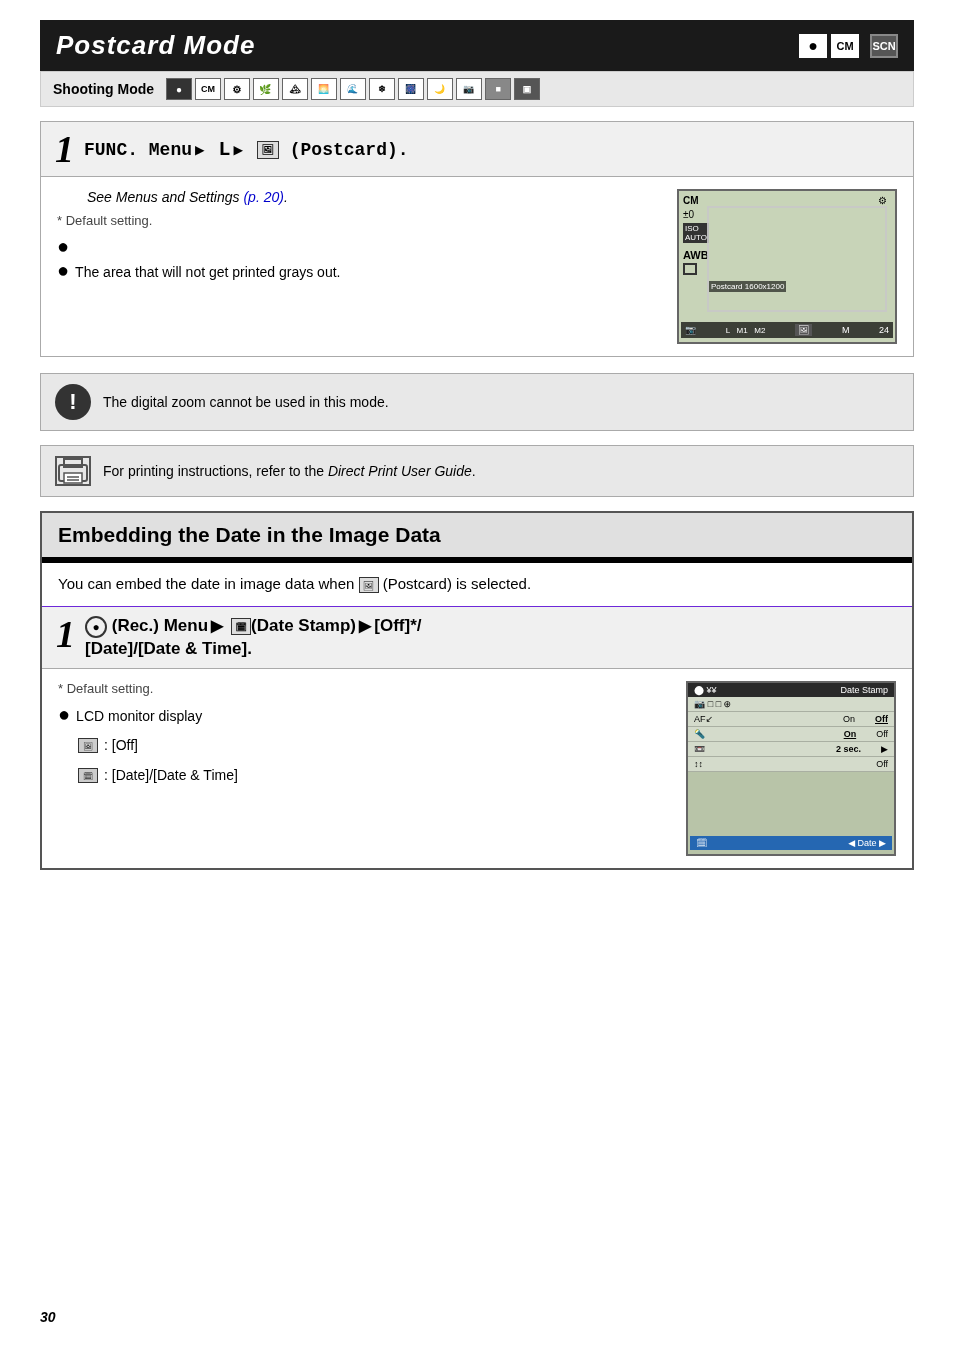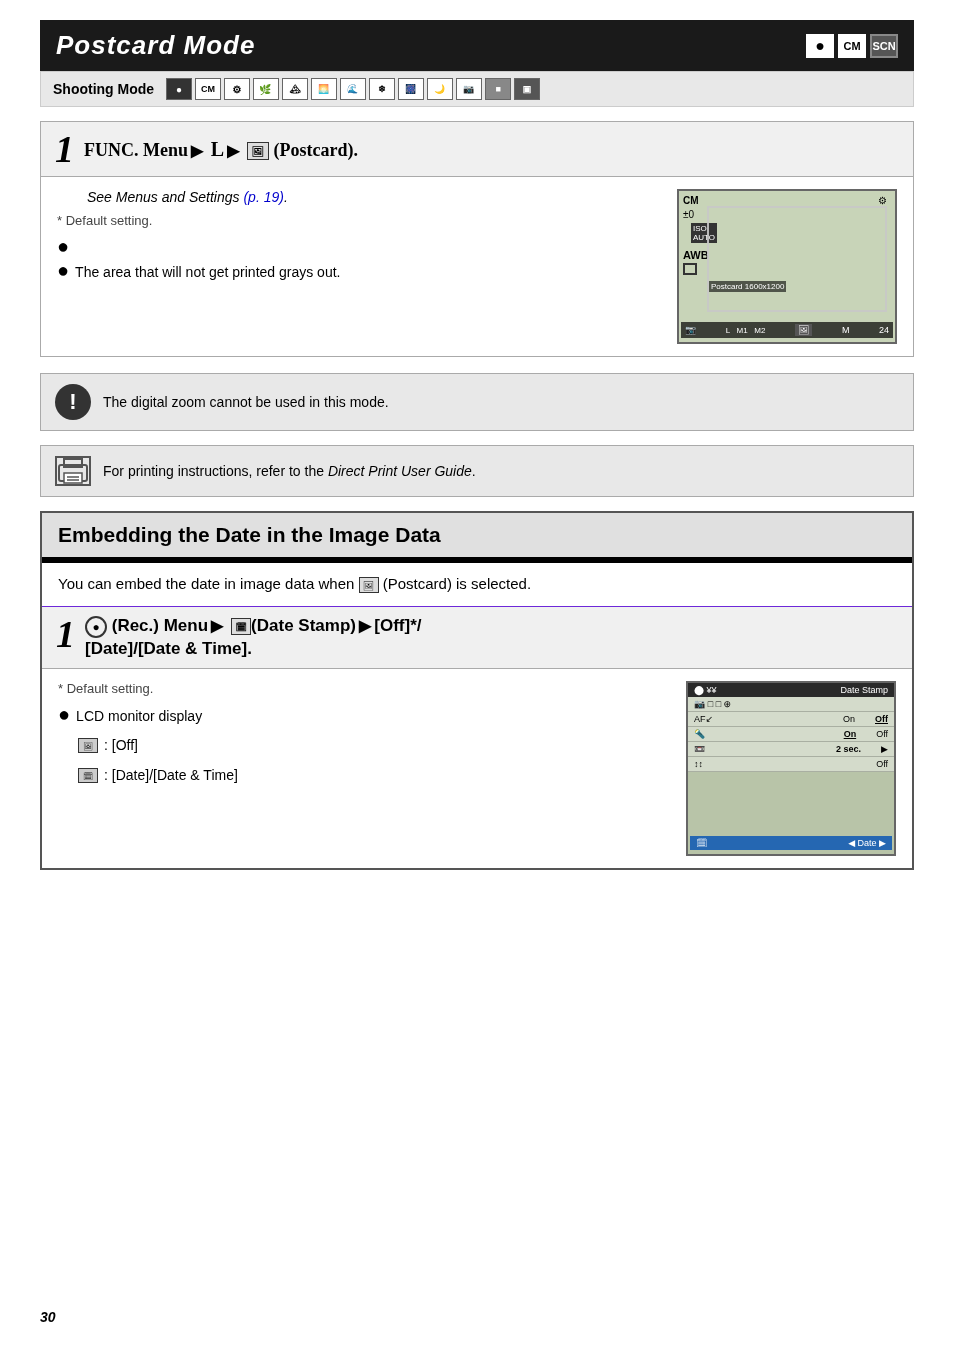--- a/index.html
+++ b/index.html
@@ -70,20 +70,21 @@
       color: #000;
       font-size: 11px;
       font-weight: 900;
     }
 
     .mode-icon.scn {
       background: #555;
       color: #fff;
       font-size: 11px;
       border: 2px solid #888;
+      margin-left: 7px;
     }
 
     
     .shooting-mode-bar {
       background: #e8e8e8;
       border: 1px solid #ccc;
       padding: 6px 12px;
       display: flex;
       align-items: center;
       gap: 8px;
@@ -147,21 +148,21 @@
       font-weight: 900;
       font-style: italic;
       color: #000;
       font-family: 'Times New Roman', serif;
       line-height: 1;
     }
 
     .step-instruction {
       font-size: 18px;
       font-weight: 900;
-      font-family: Liberation Serif, serif;
+      font-family: Liberation Mono, monospace;
     }
 
     .section-content {
       padding: 12px 16px;
       display: flex;
       gap: 16px;
     }
 
     .section-text {
       flex: 1;
@@ -470,39 +471,39 @@
       <span class="step-instruction">
         FUNC. Menu<span class="arrow">▶</span>
         <span style="font-size:20px;font-style:normal;">L</span><span class="arrow">▶</span>
         <span style="display:inline-block;width:22px;height:18px;border:1px solid #333;background:#ddd;font-size:10px;text-align:center;line-height:18px;vertical-align:middle;">🖼</span>
         (Postcard).
       </span>
     </div>
     <div class="section-content">
       <div class="section-text">
         <p class="see-also">
-          See Menus and Settings <a href="#">(p. 19)</a>.
+          See Menus and Settings <a href="#">(p. 20)</a>.
         </p>
         <p class="default-setting">* Default setting.</p>
         <div class="bullet-point">
           <span class="bullet-dot">●</span>
         </div>
         <div class="bullet-point">
           <span class="bullet-dot">●</span>
           <span>The area that will not get printed grays out.</span>
         </div>
       </div>
 
       <div class="lcd-preview">
         <div class="lcd-overlay">
 
           <div style="position:absolute;top:4px;left:4px;font-size:10px;color:#000;font-weight:bold;">CM</div>
           <div style="position:absolute;top:4px;right:8px;font-size:10px;color:#000;">⚙</div>
           <div style="position:absolute;top:18px;left:4px;font-size:10px;color:#000;">±0</div>
-          <div style="position:absolute;top:32px;left:12px;background:#333;color:#fff;font-size:8px;padding:1px 2px;">ISO<br>AUTO</div>
+          <div style="position:absolute;top:32px;left:4px;background:#333;color:#fff;font-size:8px;padding:1px 2px;">ISO<br>AUTO</div>
           <div style="position:absolute;top:58px;left:4px;font-size:11px;color:#000;font-weight:bold;">AWB</div>
           <div style="position:absolute;top:72px;left:4px;width:14px;height:12px;border:2px solid #333;background:transparent;"></div>
 
           <div style="position:absolute;top:15px;left:28px;right:8px;bottom:30px;border:2px solid rgba(200,200,200,0.9);background:transparent;"></div>
 
           <div style="position:absolute;top:90px;left:30px;font-size:8px;color:#fff;background:rgba(0,0,0,0.6);padding:1px 2px;">Postcard 1600x1200</div>
 
           <div class="lcd-bottom-bar">
             <span>📷</span>
             <span style="font-size:8px;">L &nbsp; M1 &nbsp; M2</span>

